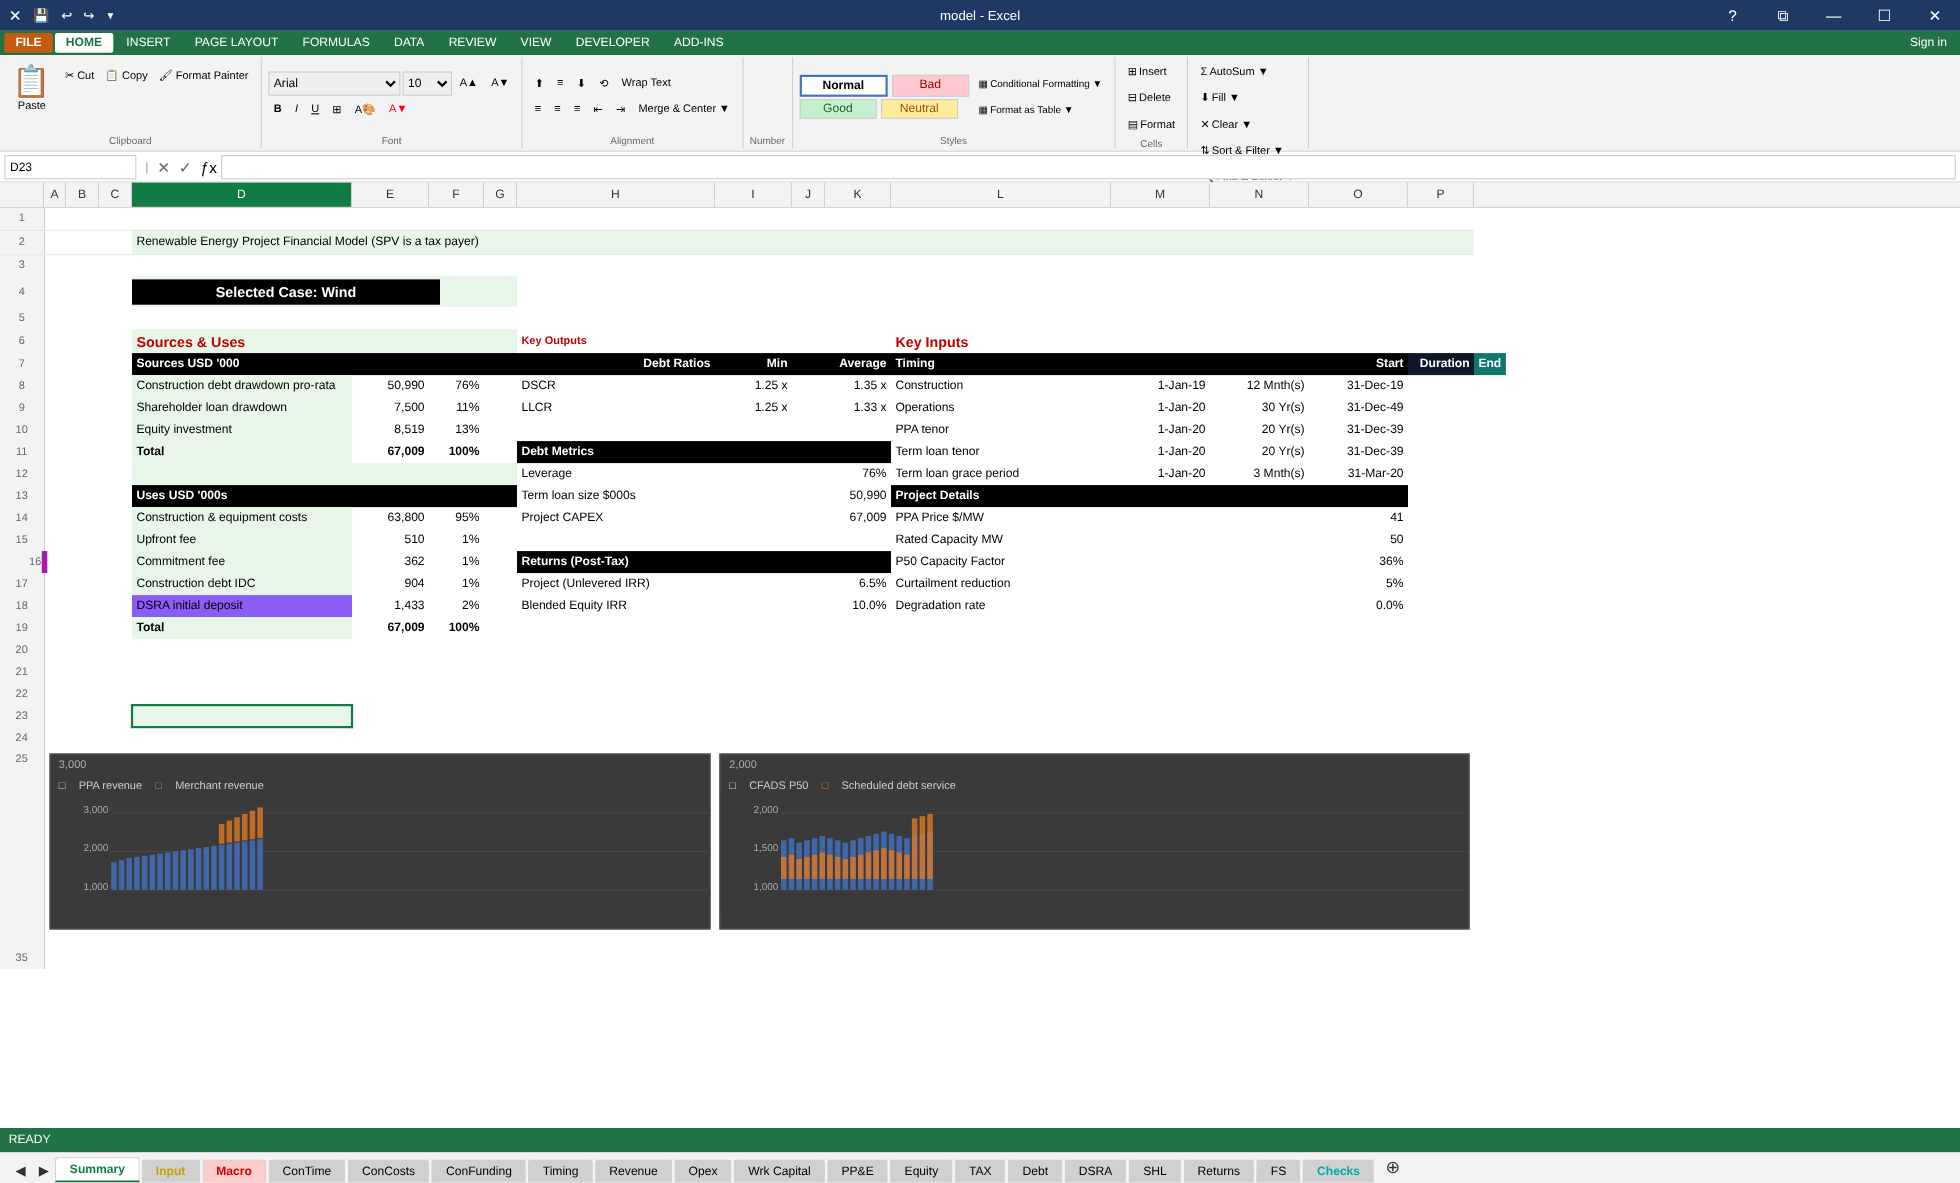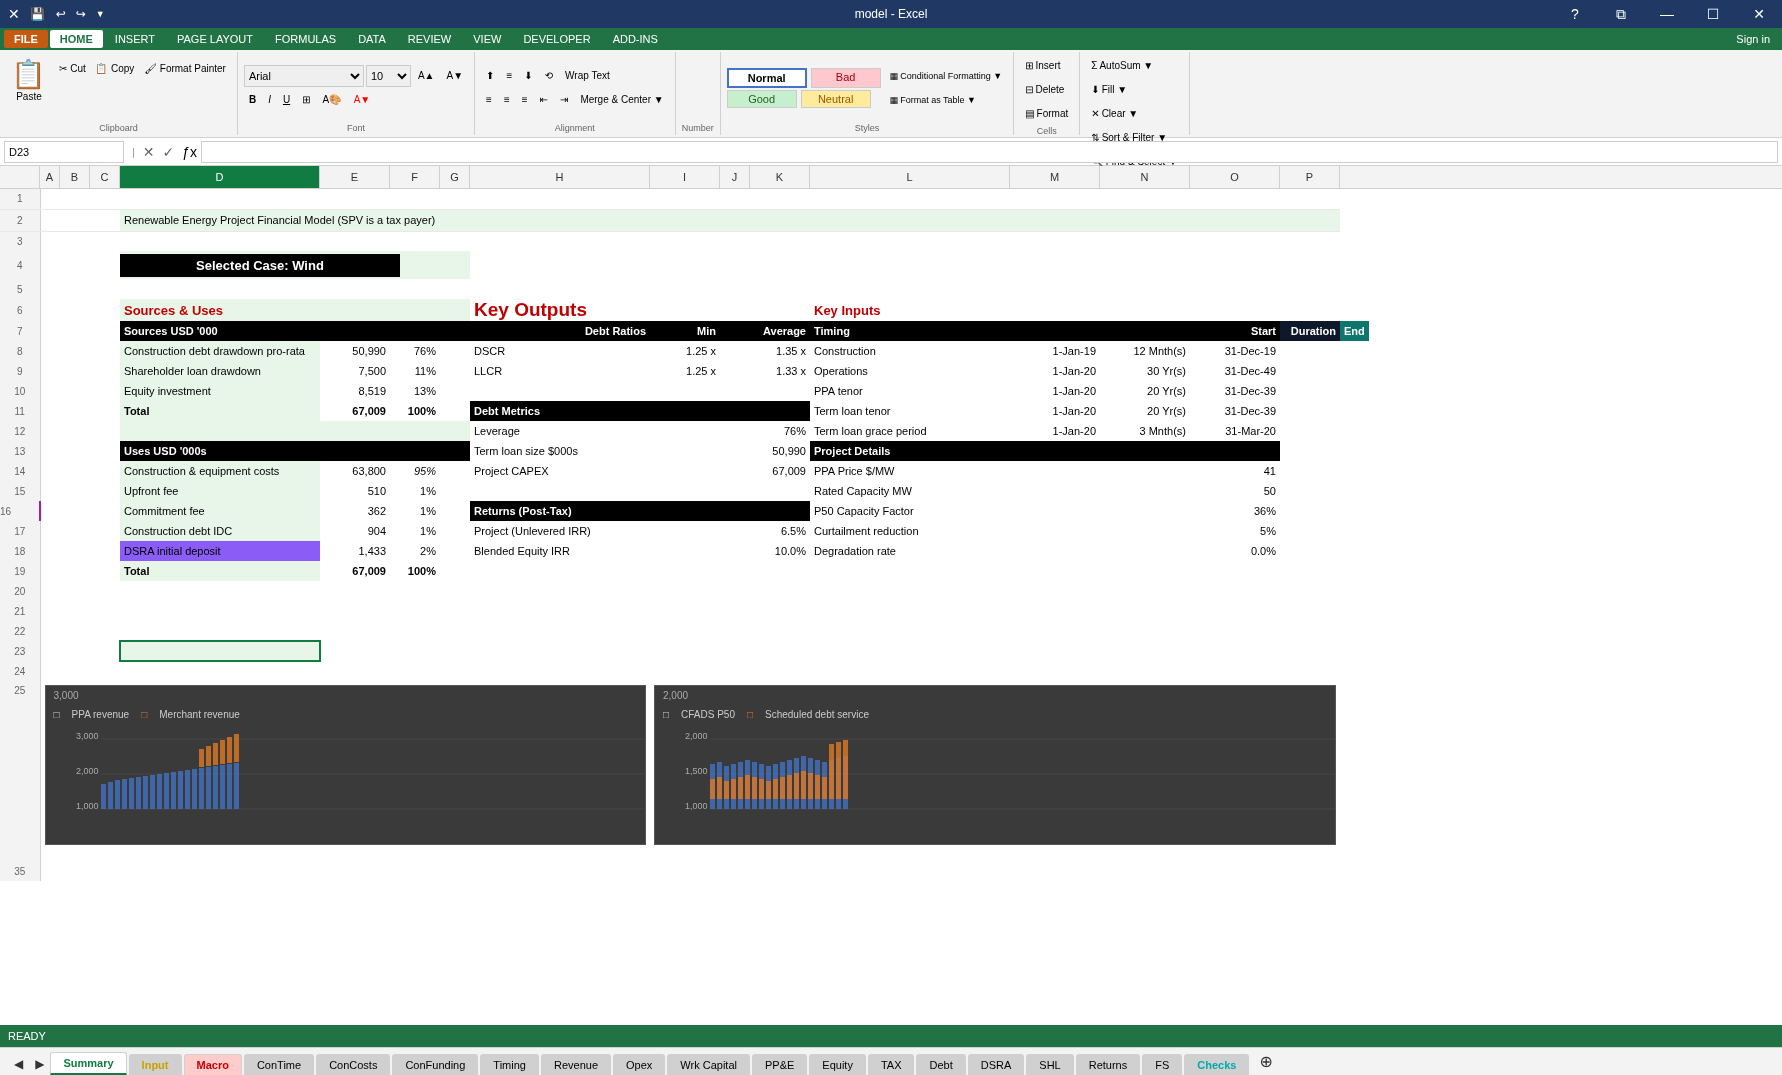--- a/index.html
+++ b/index.html
@@ -556,21 +556,21 @@
         <td style="background:#f3f3f3;border-right:1px solid #d0d0d0;text-align:center;font-size:10px;color:#666;">5</td>
         <td colspan="16"></td>
       </tr>
 
       <tr style="height:22px;">
         <td style="background:#f3f3f3;border-right:1px solid #d0d0d0;text-align:center;font-size:10px;color:#666;">6</td>
         <td></td>
         <td></td>
         <td></td>
         <td colspan="4" style="color:#c00000;font-size:13px;font-weight:bold;padding:0 4px;">Sources &amp; Uses</td>
-        <td colspan="4" style="color:#c00000;font-size:19px;font-weight:bold;padding:0 4px;">Key Outputs</td>
+        <td colspan="4" style="color:#c00000;font-size:10px;font-weight:bold;padding:0 4px;">Key Outputs</td>
         <td colspan="5" style="color:#c00000;font-size:13px;font-weight:bold;padding:0 4px;">Key Inputs</td>
       </tr>
 
       <tr style="height:20px;">
         <td style="background:#f3f3f3;border-right:1px solid #d0d0d0;text-align:center;font-size:10px;color:#666;">7</td>
         <td></td>
         <td></td>
         <td></td>
         <td colspan="4" style="background:black;color:white;font-weight:bold;font-size:11px;padding:0 4px;">Sources USD '000</td>
         <td style="background:black;color:white;font-weight:bold;font-size:11px;text-align:right;padding:0 4px;">Debt Ratios</td>
@@ -686,21 +686,21 @@
         <td></td>
       </tr>
 
       <tr style="height:20px;">
         <td style="background:#f3f3f3;border-right:1px solid #d0d0d0;text-align:center;font-size:10px;color:#666;">14</td>
         <td></td>
         <td></td>
         <td></td>
         <td style="padding:0 4px;background:#e8f5e9;">Construction &amp; equipment costs</td>
         <td style="padding:0 4px;text-align:right;">63,800</td>
-        <td style="padding:0 4px;text-align:right;font-style:italic;">95%</td>
+        <td style="padding:0 4px;text-align:right;">95%</td>
         <td></td>
         <td style="padding:0 4px;">Project CAPEX</td>
         <td colspan="2"></td>
         <td style="padding:0 4px;text-align:right;">67,009</td>
         <td style="padding:0 4px;">PPA Price $/MW</td>
         <td colspan="3" style="padding:0 4px;text-align:right;">41</td>
         <td></td>
       </tr>
 
       <tr style="height:20px;">
@@ -712,21 +712,21 @@
         <td style="padding:0 4px;text-align:right;">510</td>
         <td style="padding:0 4px;text-align:right;">1%</td>
         <td></td>
         <td colspan="4"></td>
         <td style="padding:0 4px;">Rated Capacity MW</td>
         <td colspan="3" style="padding:0 4px;text-align:right;">50</td>
         <td></td>
       </tr>
 
       <tr style="height:20px;">
-        <td style="background:#f3f3f3;border-right:2px solid #a21caf;text-align:left;font-size:10px;color:#666;">16</td>
+        <td style="background:#f3f3f3;border-right:5px solid #a21caf;text-align:right;font-size:10px;color:#666;">16</td>
         <td></td>
         <td></td>
         <td></td>
         <td style="padding:0 4px;background:#e8f5e9;">Commitment fee</td>
         <td style="padding:0 4px;text-align:right;">362</td>
         <td style="padding:0 4px;text-align:right;">1%</td>
         <td></td>
         <td colspan="4" style="background:black;color:white;font-weight:bold;padding:0 4px;">Returns (Post-Tax)</td>
         <td colspan="2" style="padding:0 4px;">P50 Capacity Factor</td>
         <td colspan="2" style="padding:0 4px;text-align:right;">36%</td>

